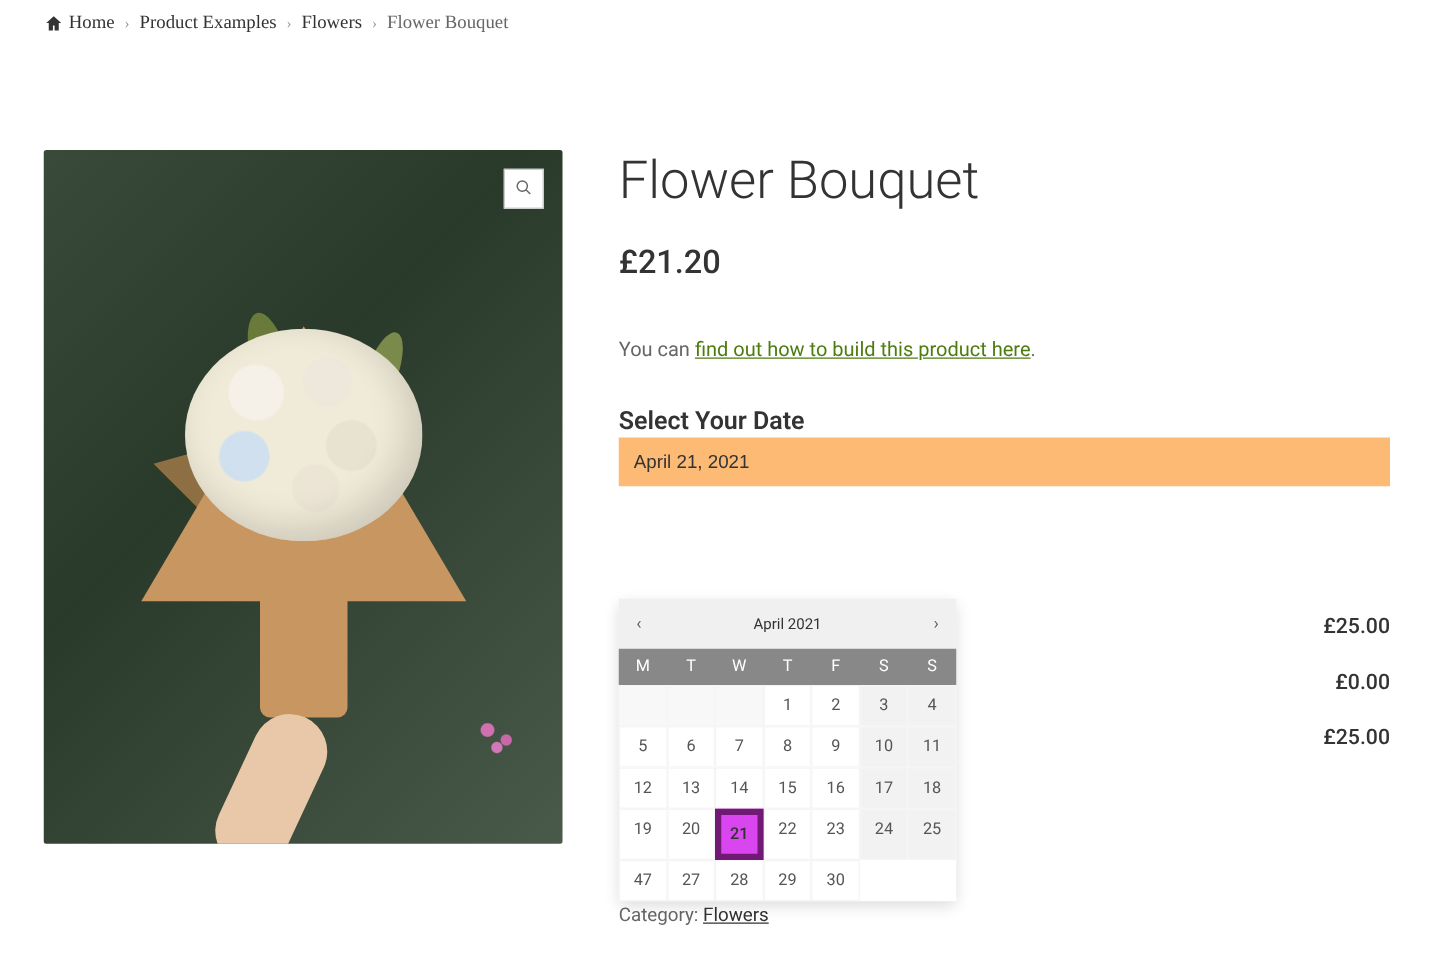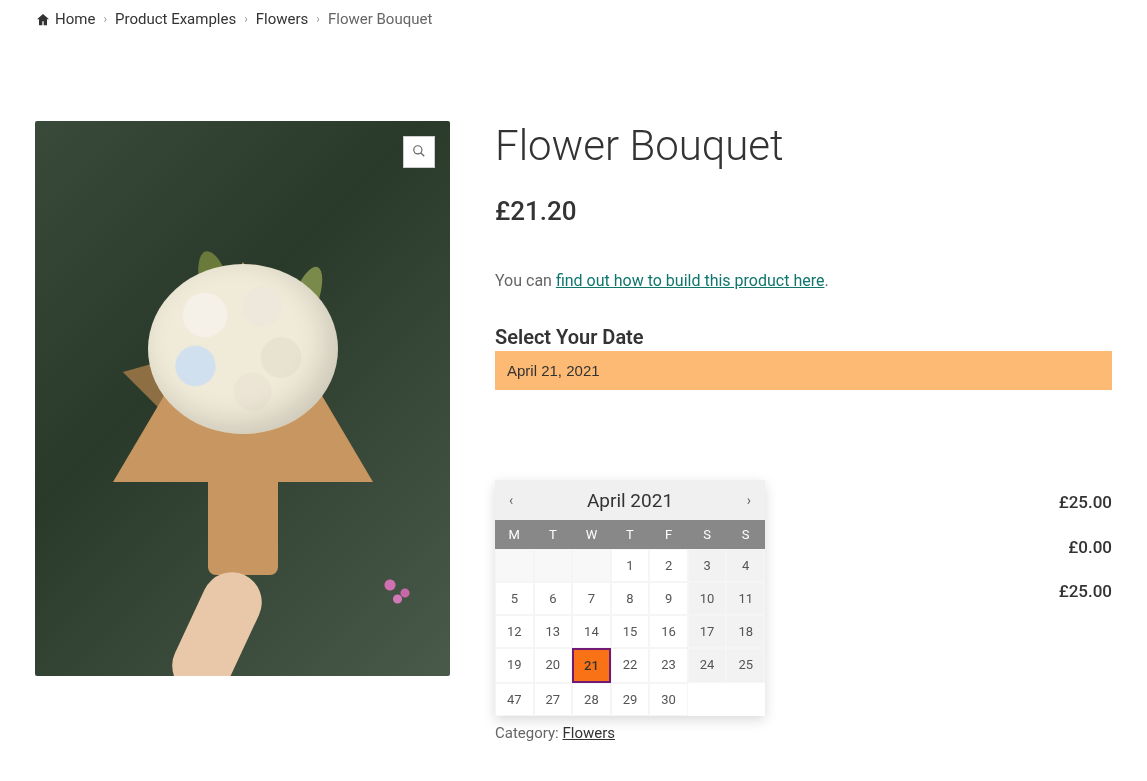--- a/index.html
+++ b/index.html
@@ -1,44 +1,44 @@
 <!DOCTYPE html>
 <html><head>
 <meta charset="utf-8">
 <style>
   * { box-sizing: border-box; margin: 0; padding: 0; }
   body { font-family: -apple-system, BlinkMacSystemFont, "Segoe UI", Roboto, sans-serif; color: #333; background: #fff; width: 1147px; }
-  .breadcrumb { padding: 10px 35px 8px; font-size: 15px; color: #666; display: flex; align-items: center; gap: 8px; }
+  .breadcrumb { padding: 10px 35px 8px; font-size: 15px; color: #666; display: flex; align-items: center; gap: 8px; font-family: Liberation Serif, serif; }
   .breadcrumb a { color: #333; text-decoration: none; }
   .breadcrumb .sep { color: #999; font-size: 12px; }
   .home-icon { width: 16px; height: 16px; display: inline-block; vertical-align: middle; margin-right: 4px; }
   .main { display: flex; gap: 45px; padding: 85px 35px 20px; }
   .left { width: 415px; flex-shrink: 0; position: relative; }
   .product-img { width: 415px; height: 555px; background: linear-gradient(135deg,#3a4a3a 0%,#2a3a2a 40%,#4a5a4a 100%); border-radius: 2px; position: relative; overflow: hidden; }
   .zoom-btn { position: absolute; top: 15px; right: 15px; width: 32px; height: 32px; background: #fff; border: 1px solid #ccc; display: flex; align-items: center; justify-content: center; cursor: pointer; }
   .right { flex: 1; }
   .title { font-size: 42px; font-weight: 300; color: #333; margin-bottom: 25px; line-height: 1.2; }
   .price { font-size: 26px; font-weight: 500; color: #333; margin-bottom: 45px; }
   .desc { font-size: 16px; color: #666; margin-bottom: 35px; }
-  .desc a { color: #0f766e; text-decoration: underline; }
+  .desc a { color: #4d7c0f; text-decoration: underline; }
   .section-h { font-size: 26px; font-weight: 300; color: #333; margin-bottom: 25px; }
   .label-strong { font-weight: 600; font-size: 20px; margin-bottom: 2px; display: block; }
   .date-field { width: 100%; background: #fdba74; border: none; padding: 11px 12px; font-size: 15px; color: #333; margin-bottom: 0; }
   .cal-wrap { position: relative; }
   .calendar { position: absolute; top: 0; left: 0; width: 270px; background: #fff; box-shadow: 0 4px 12px rgba(0,0,0,0.15); z-index: 10; }
   .cal-head { display: flex; align-items: center; justify-content: space-between; background: #f0f0f0; padding: 8px 10px; }
   .cal-nav { cursor: pointer; color: #666; padding: 4px; font-size: 14px; }
-  .cal-month { font-size: 19px; color: #333; }
+  .cal-month { font-size: 12px; color: #333; }
   .cal-dow { display: grid; grid-template-columns: repeat(7,1fr); background: #888; }
   .cal-dow span { text-align: center; padding: 7px 0; font-size: 13px; color: #fff; }
   .cal-days { display: grid; grid-template-columns: repeat(7,1fr); }
   .cal-day { text-align: center; padding: 8px 0; font-size: 13px; color: #555; cursor: pointer; border: 1px solid #f5f5f5; }
   .cal-day.blank { background: #f8f8f8; cursor: default; }
   .cal-day.wknd { background: #f2f2f2; }
-  .cal-day.sel { background: #f97316; color: #333; font-weight: 500; border: 2px solid #701a75; }
+  .cal-day.sel { background: #d946ef; color: #333; font-weight: 500; border: 5px solid #701a75; }
   .totals { margin-top: 90px; text-align: right; font-size: 17px; line-height: 2.6; font-weight: 500; }
   .actions { display: flex; gap: 18px; margin-top: 20px; }
   .qty { width: 62px; height: 46px; background: #eee; border: none; text-align: center; font-size: 16px; }
   .add-cart { height: 46px; padding: 0 22px; background: #333; color: #fff; border: none; font-size: 15px; font-weight: 600; cursor: pointer; }
   .meta { margin-top: 45px; font-size: 15px; color: #666; }
   .meta a { color: #333; text-decoration: underline; }
   
   .bouquet { position: absolute; left: 50%; top: 52%; transform: translate(-50%,-50%); width: 280px; height: 380px; }
   .wrap-paper { position: absolute; left: 50%; top: 40%; transform: translate(-50%,-50%); width: 0; height: 0; border-left: 130px solid transparent; border-right: 130px solid transparent; border-bottom: 220px solid #c89660; }
   .wrap-paper2 { position: absolute; left: 50%; top: 42%; transform: translate(-50%,-50%) rotate(45deg); width: 0; height: 0; border-left: 90px solid transparent; border-right: 90px solid transparent; border-bottom: 160px solid #b8864f; opacity: 0.7; }

